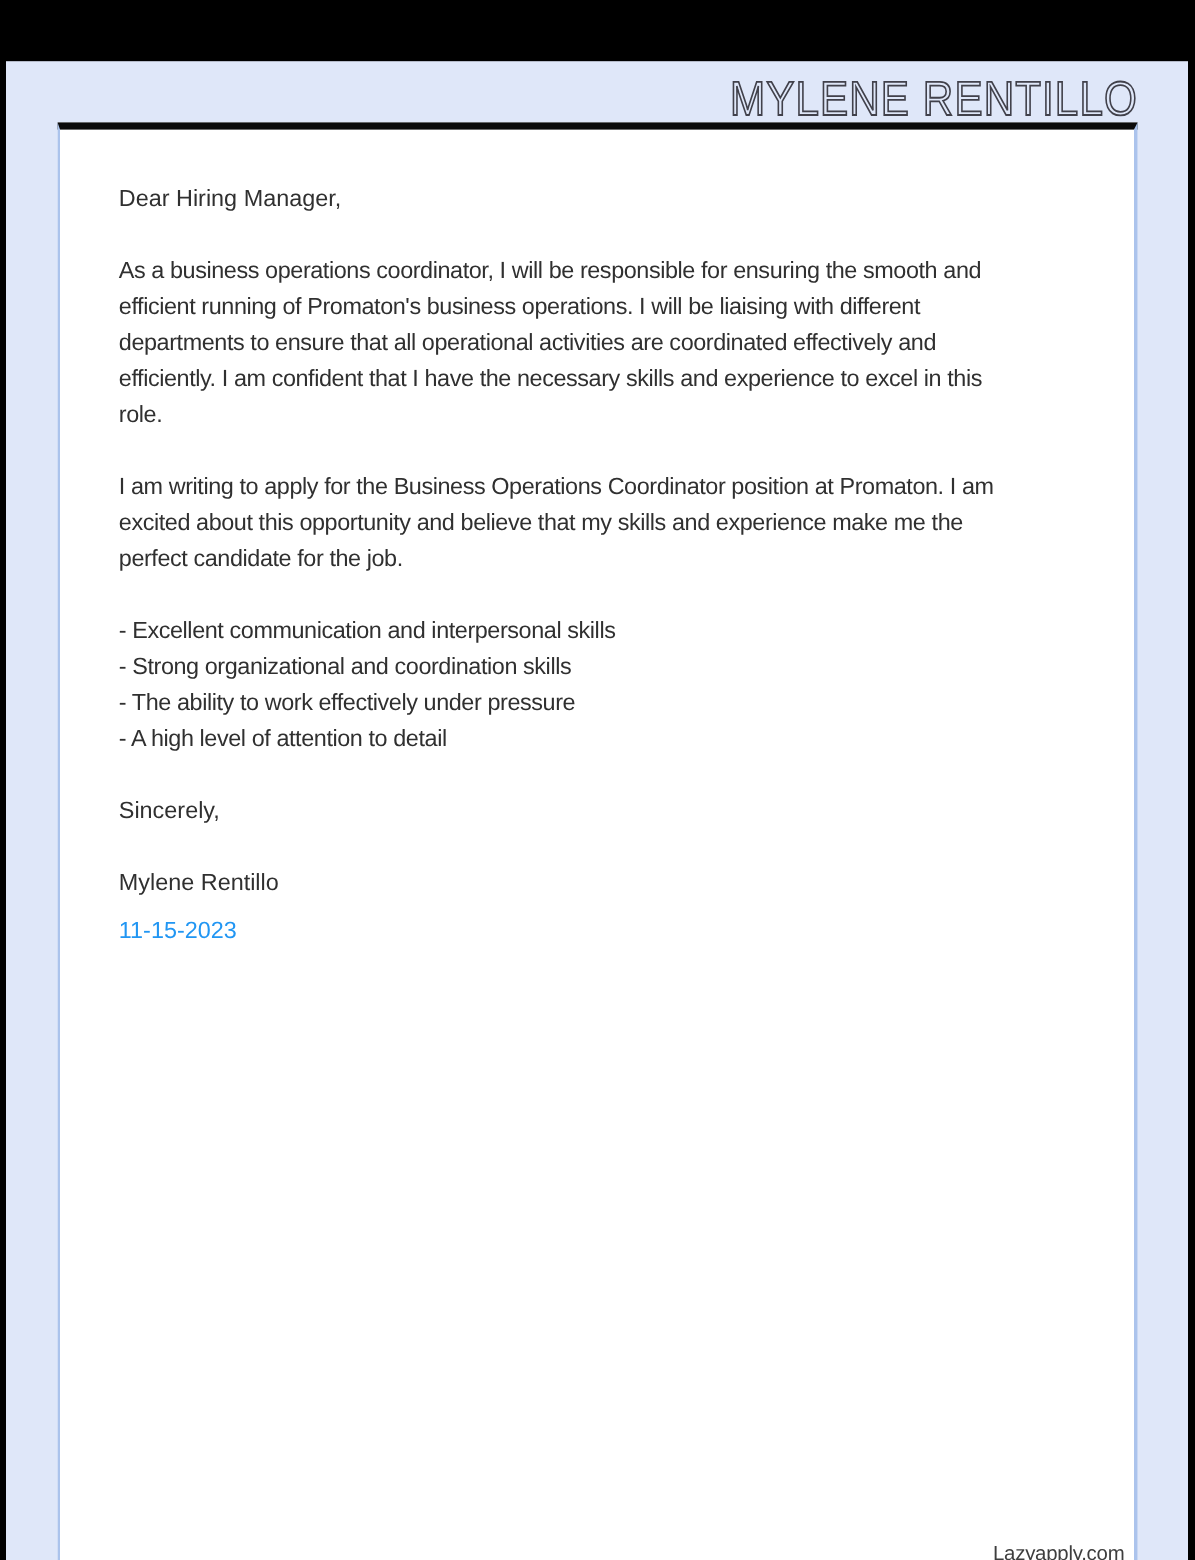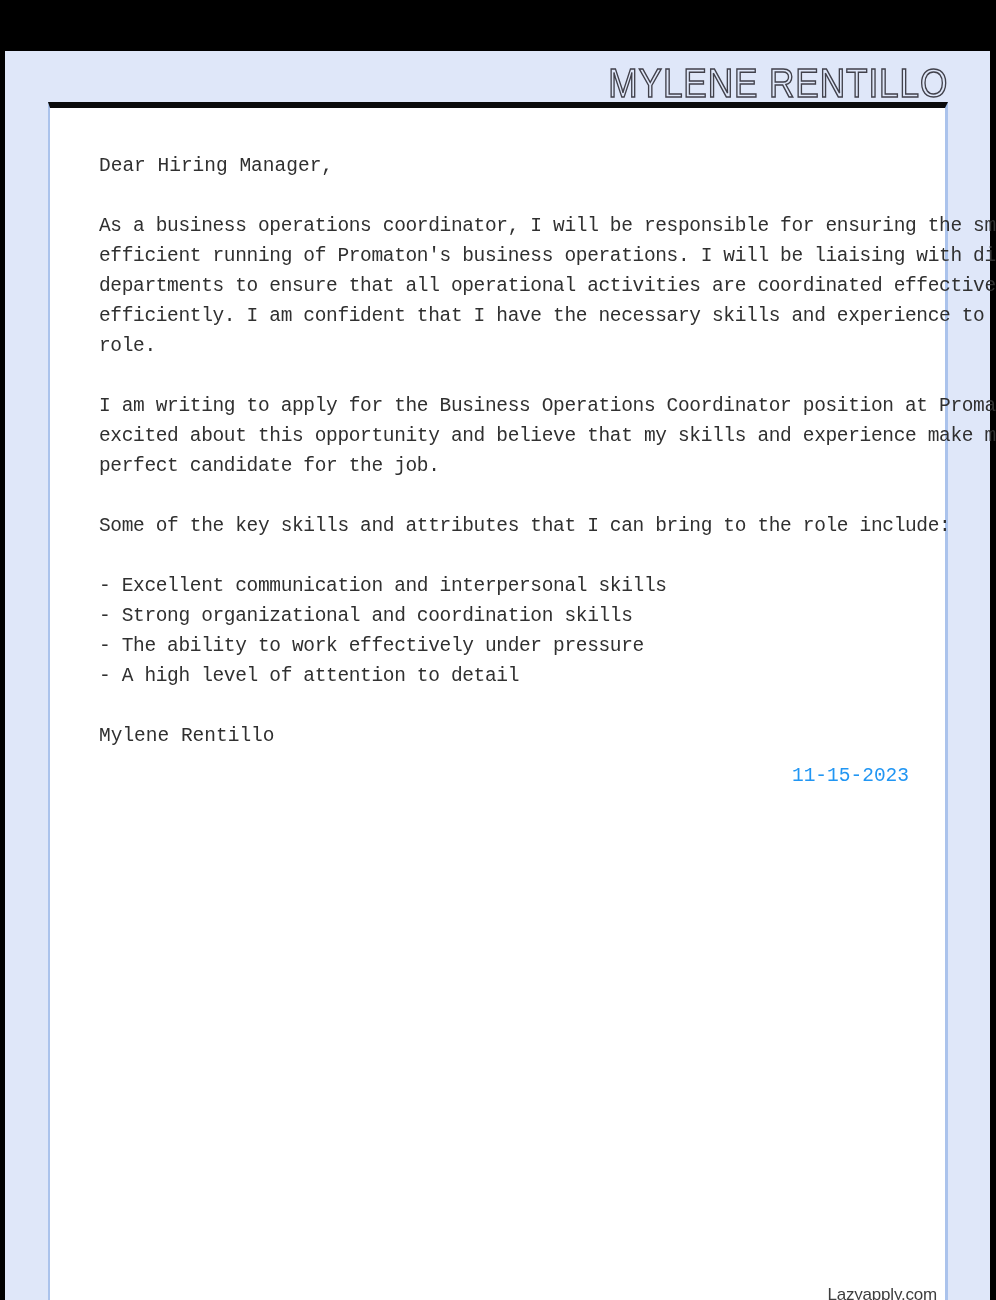--- a/index.html
+++ b/index.html
@@ -60,37 +60,35 @@
     border-left: 2px solid var(--document-border);
     border-right: 3px solid var(--document-border);
     border-bottom: 3px solid var(--document-border);
   }
   .letter {
     padding: 43px 36px 0 49px;
     font-size: 19.5px;
     line-height: 30px;
     letter-spacing: -0.35px;
     color: var(--text-color);
-    font-family: Liberation Mono, monospace;
   }
   .letter p {
     margin: 0 0 30px 0;
     white-space: pre;
   }
   .letter p.wide {
     letter-spacing: 0;
   }
   .letter p.signature {
     margin-bottom: 10px;
   }
   .letter p.date {
     color: var(--date-color);
     margin-bottom: 0;
     letter-spacing: 0;
-    text-align: right;
   }
   .watermark {
     position: absolute;
     right: 8px;
     bottom: 1px;
     font-size: 17px;
     line-height: 22px;
     letter-spacing: -0.2px;
     color: var(--watermark-color);
   }
@@ -111,29 +109,29 @@
         <p>As a business operations coordinator, I will be responsible for ensuring the smooth and
 efficient running of Promaton's business operations. I will be liaising with different
 departments to ensure that all operational activities are coordinated effectively and
 efficiently. I am confident that I have the necessary skills and experience to excel in this
 role.</p>
 
         <p>I am writing to apply for the Business Operations Coordinator position at Promaton. I am
 excited about this opportunity and believe that my skills and experience make me the
 perfect candidate for the job.</p>
 
-        <p>Some of the key skills and attributes that I can bring to the role include:</p>
 
         <p>- Excellent communication and interpersonal skills
 - Strong organizational and coordination skills
 - The ability to work effectively under pressure
 - A high level of attention to detail</p>
 
 
 
+        <p class="wide">Sincerely,</p>
 
         <p class="wide signature">Mylene Rentillo</p>
 
         <p class="date">11-15-2023</p>
 
       </div>
 
       <div class="watermark">Lazyapply.com</div>
     </div>
 

